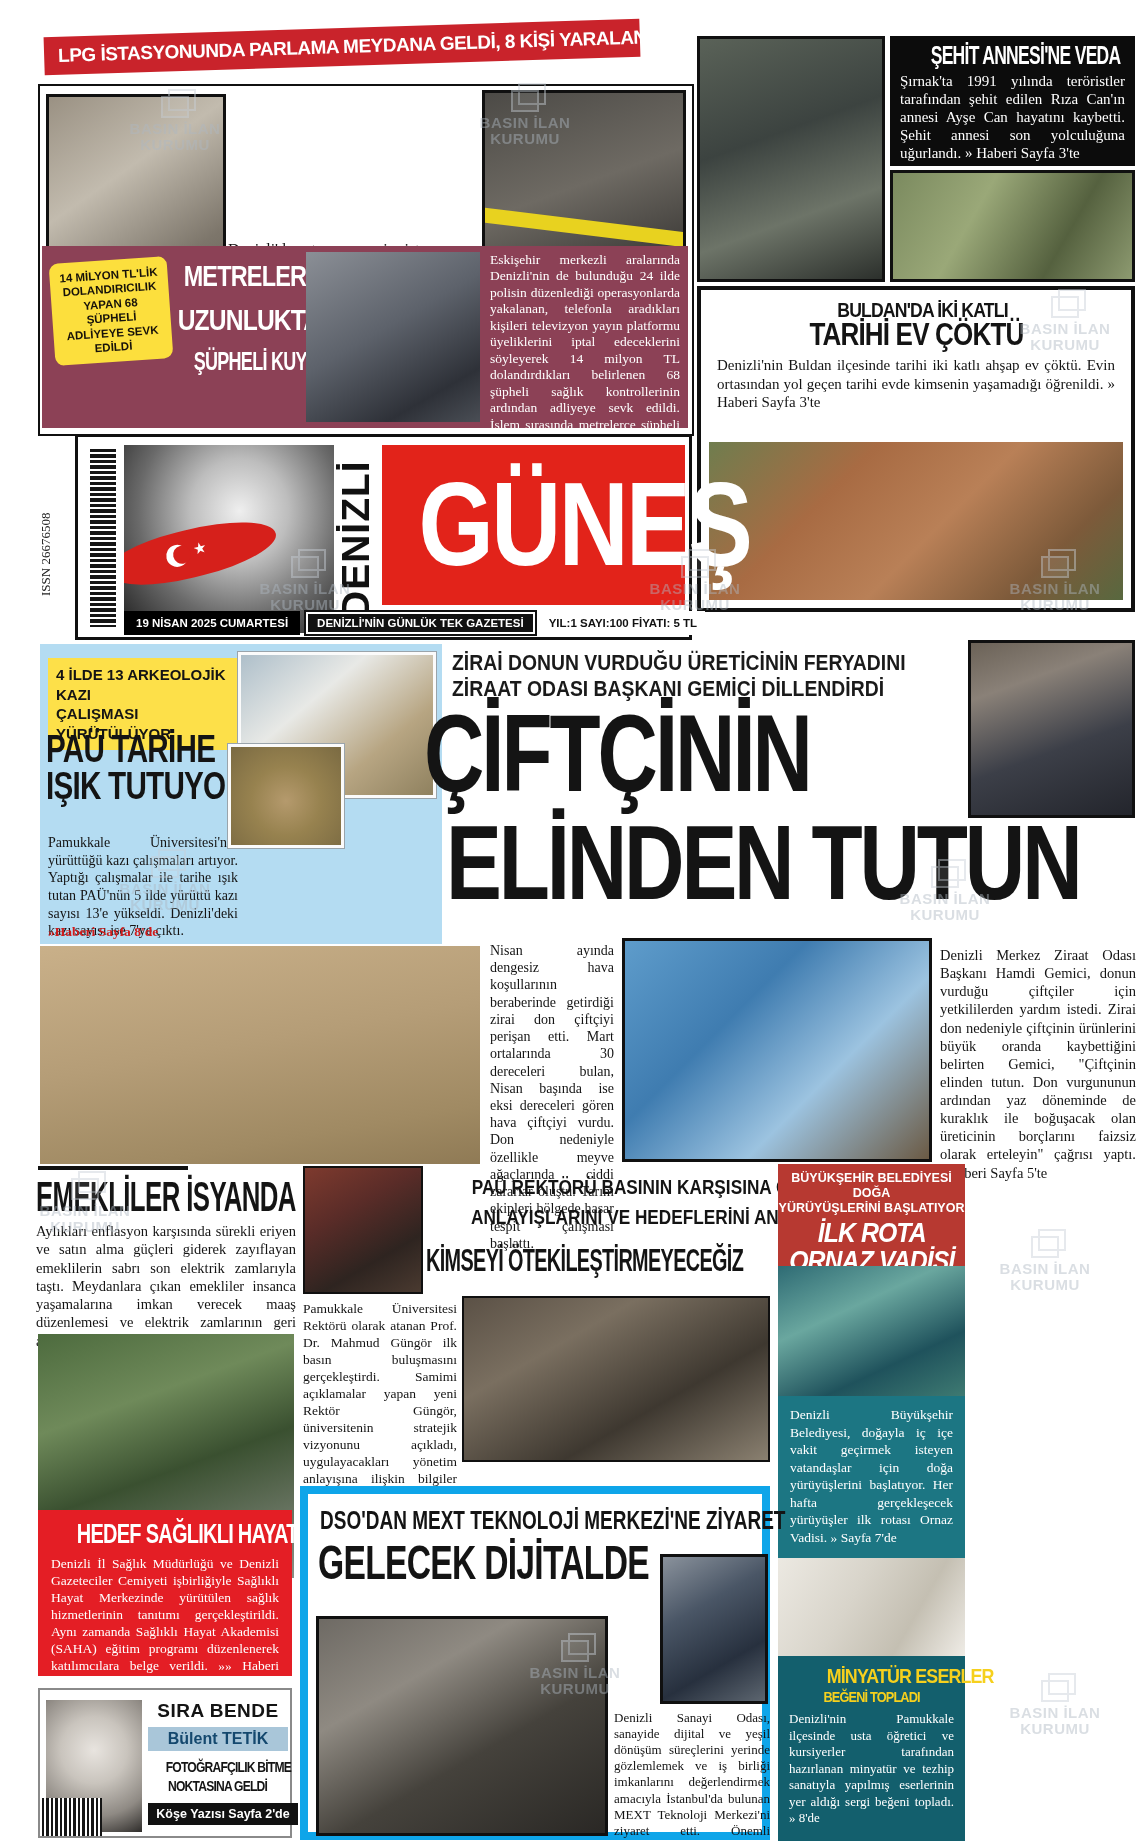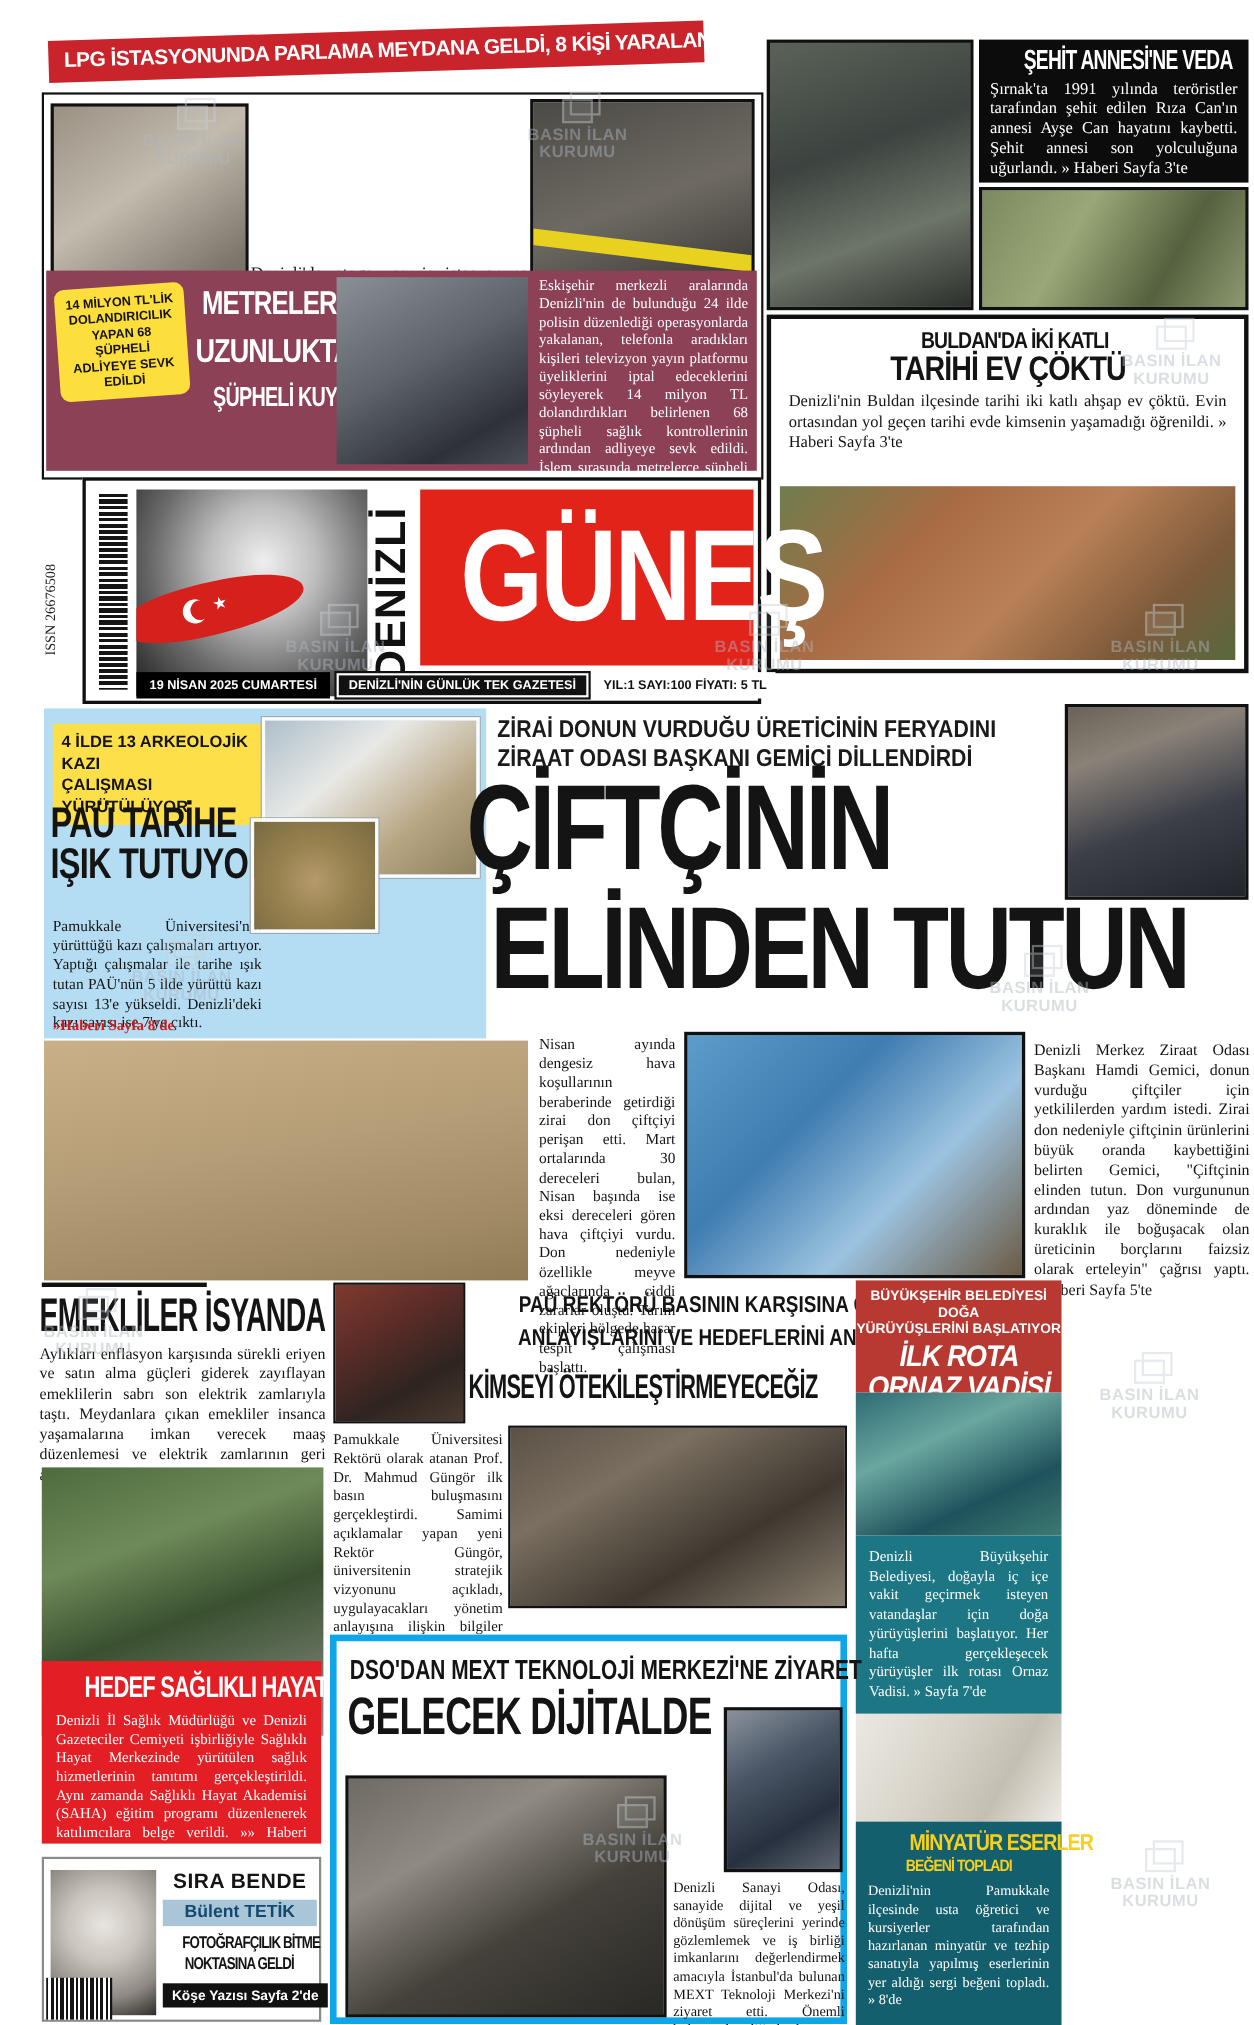--- a/index.html
+++ b/index.html
@@ -209,21 +209,21 @@
     <div class="abs center" style="left:108px;top:6px;width:140px;">
       <div style="font-weight:bold;font-size:19px;letter-spacing:.5px;margin-top:4px;">SIRA BENDE</div>
       <div style="margin-top:5px;background:#a9c6d9;color:#14486e;font-weight:bold;font-size:16px;line-height:24px;">Bülent TETİK</div>
       <div class="hl" style="font-size:15.5px;margin-top:7px;line-height:1.2;"><span class="cxc" style="transform:scaleX(.78);">FOTOĞRAFÇILIK BİTME</span></div>
       <div class="hl" style="font-size:15.5px;line-height:1.2;"><span class="cxc" style="transform:scaleX(.78);">NOKTASINA GELDİ</span></div>
       <div style="margin:8px auto 0 auto;background:#111;color:#fff;font-weight:bold;font-size:12.5px;line-height:22px;width:150px;">Köşe Yazısı Sayfa 2'de</div>
     </div>
   </div>
   <div class="abs barh" style="left:42px;top:1798px;width:60px;height:38px;z-index:8;"></div>
 
-  <div class="abs" style="left:300px;top:1486px;width:470px;height:354px;border:6px solid #0ea5e9;background:#fff;box-sizing:border-box;padding-left:32px;">
+  <div class="abs" style="left:300px;top:1486px;width:470px;height:354px;border:8px solid #0ea5e9;background:#fff;box-sizing:border-box;padding-left:32px;">
     <div class="abs" style="left:12px;top:12px;">
       <span class="cx" style="font-size:25px;font-weight:600;transform:scaleX(.76);">DSO'DAN MEXT TEKNOLOJİ MERKEZİ'NE ZİYARET</span>
     </div>
     <div class="abs" style="left:10px;top:46px;">
       <div class="hl" style="font-size:48px;">
         <span class="cx" style="transform:scaleX(.7);">GELECEK DİJİTALDE</span>
       </div>
     </div>
     <div class="ph" style="left:352px;top:60px;width:108px;height:150px;background:linear-gradient(150deg,#8a929c 0%,#4a5666 35%,#27303e 70%,#5d6670 100%);"></div>
     <div class="ph" style="left:8px;top:122px;width:292px;height:220px;background:linear-gradient(150deg,#6e6a64 0%,#8f8a82 30%,#45423c 60%,#2a2825 100%);"></div>

